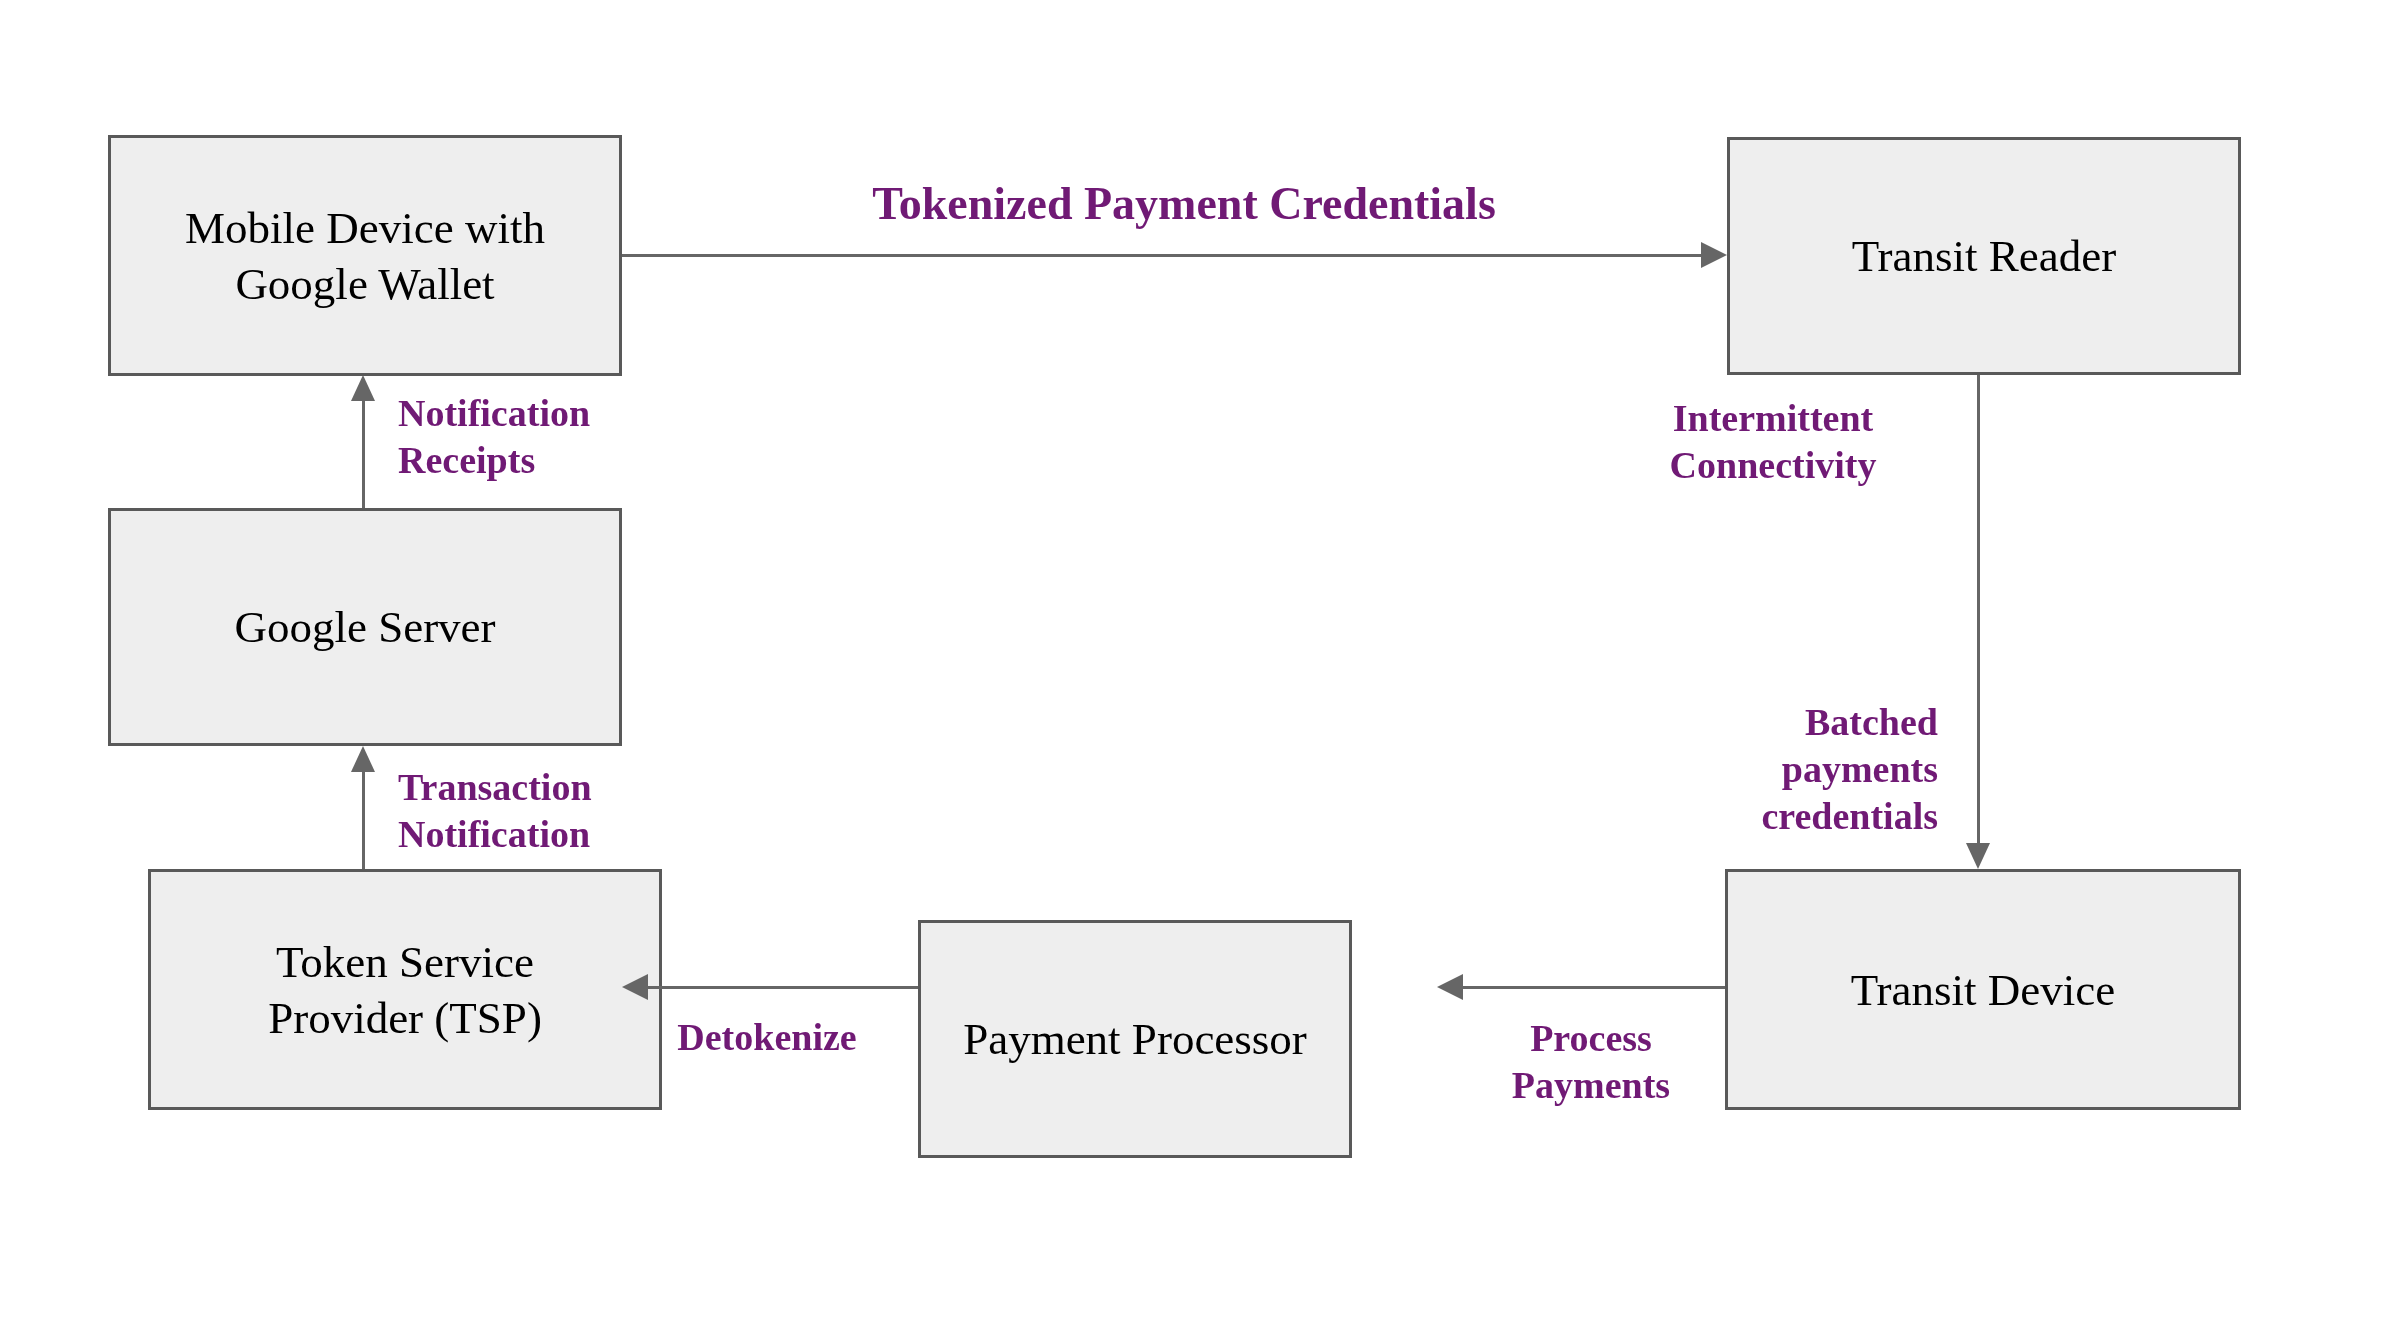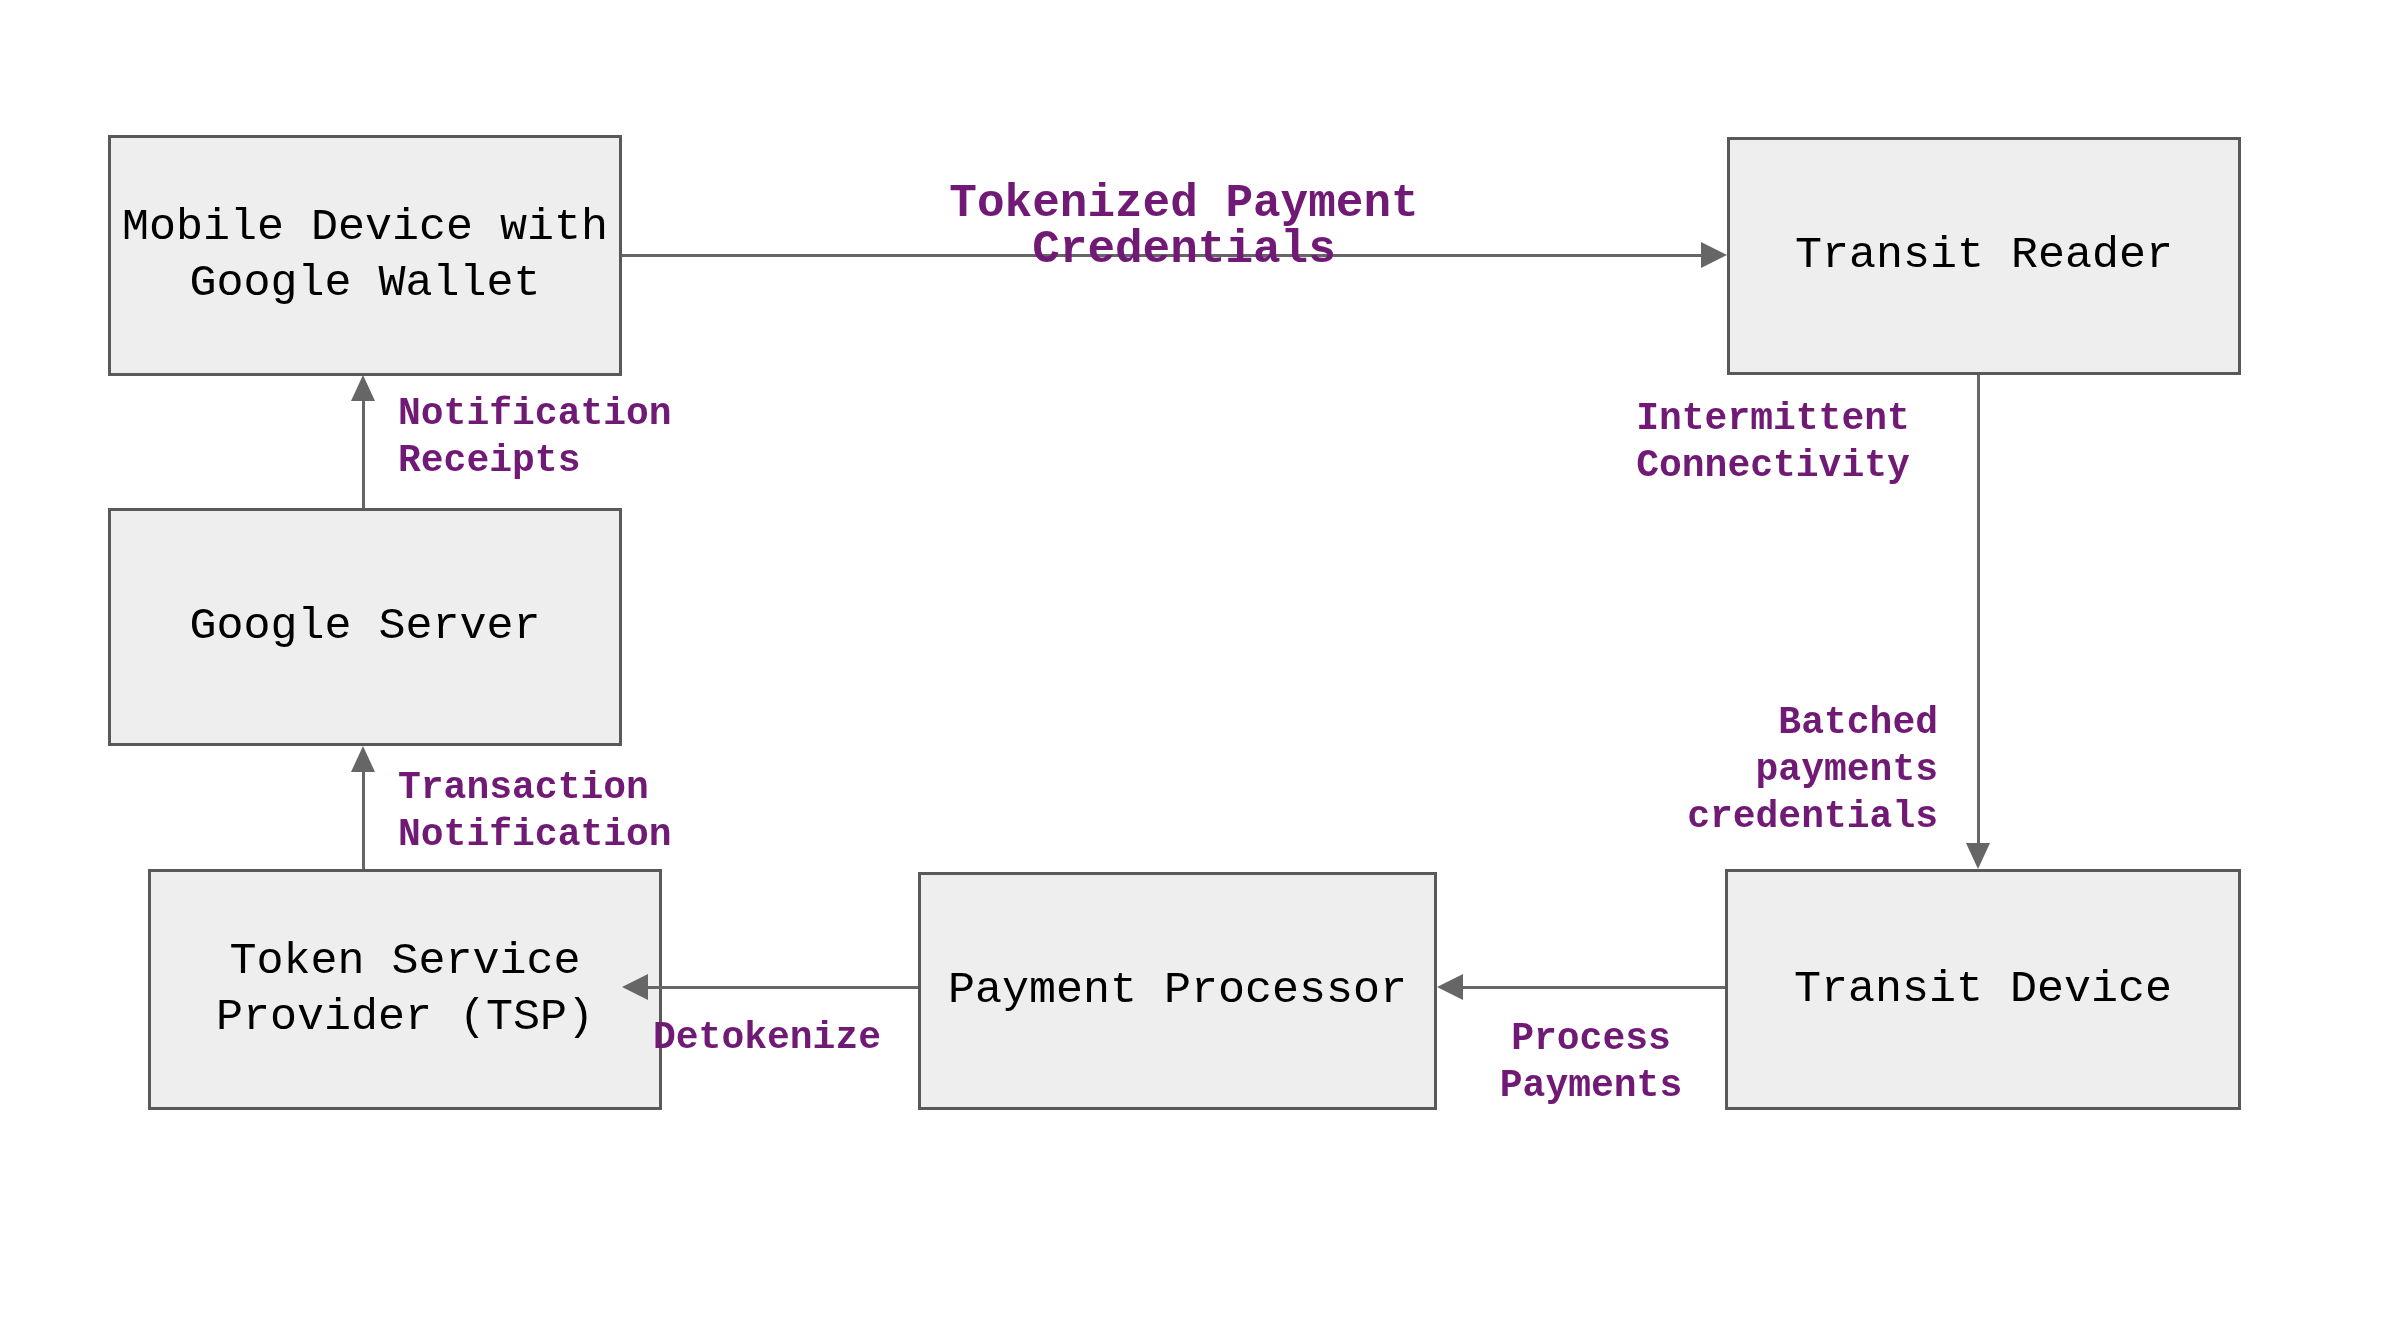--- a/index.html
+++ b/index.html
@@ -1,21 +1,21 @@
 <!DOCTYPE html>
 <html><head>
 <meta charset="utf-8">
 <style>
   html, body { margin: 0; padding: 0; background: #ffffff; }
   #canvas {
     position: relative;
     width: 2389px;
     height: 1344px;
     background: #ffffff;
-    font-family: Liberation Mono, monospace;
+    font-family: Liberation Serif, serif;
     overflow: hidden;
   }
   .node {
     position: absolute;
     background: #eeeeee;
     border: 3px solid #595959;
     box-sizing: border-box;
     display: flex;
     align-items: center;
     justify-content: center;
@@ -73,21 +73,21 @@
 
   <div class="node" style="left:1727px; top:137px; width:514px; height:238px;">
     <div class="node-label">Transit Reader</div>
   </div>
 
   <div class="node" style="left:108px; top:869px; width:514px; height:241px;margin-left:40px;">
     <div class="node-label">Token Service
 Provider (TSP)</div>
   </div>
 
-  <div class="node" style="left:918px; top:872px; width:519px; height:238px;">
+  <div class="node" style="left:918px; top:920px; width:434px; height:238px;">
     <div class="node-label">Payment Processor</div>
   </div>
 
   <div class="node" style="left:1725px; top:869px; width:516px; height:241px;">
     <div class="node-label">Transit Device</div>
   </div>
 
   <div class="connector" style="left:622px; top:254px; width:1081px; height:3px;"></div>
   <div class="arrowhead right" style="left:1701px; top:242px;"></div>
 

